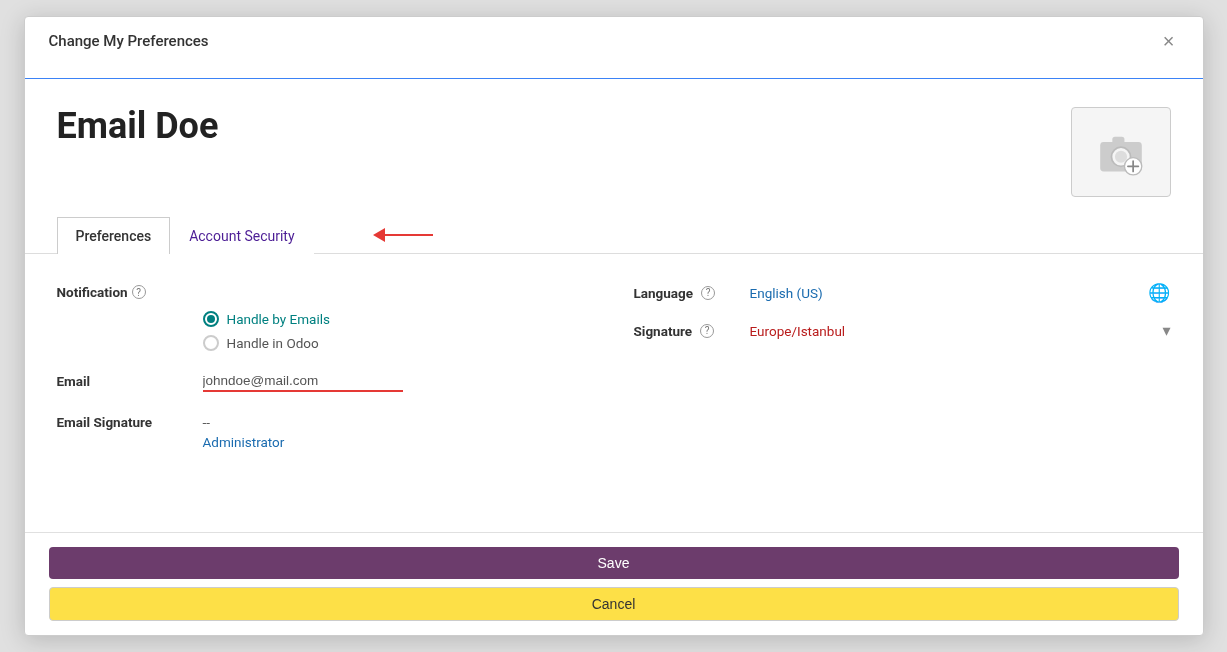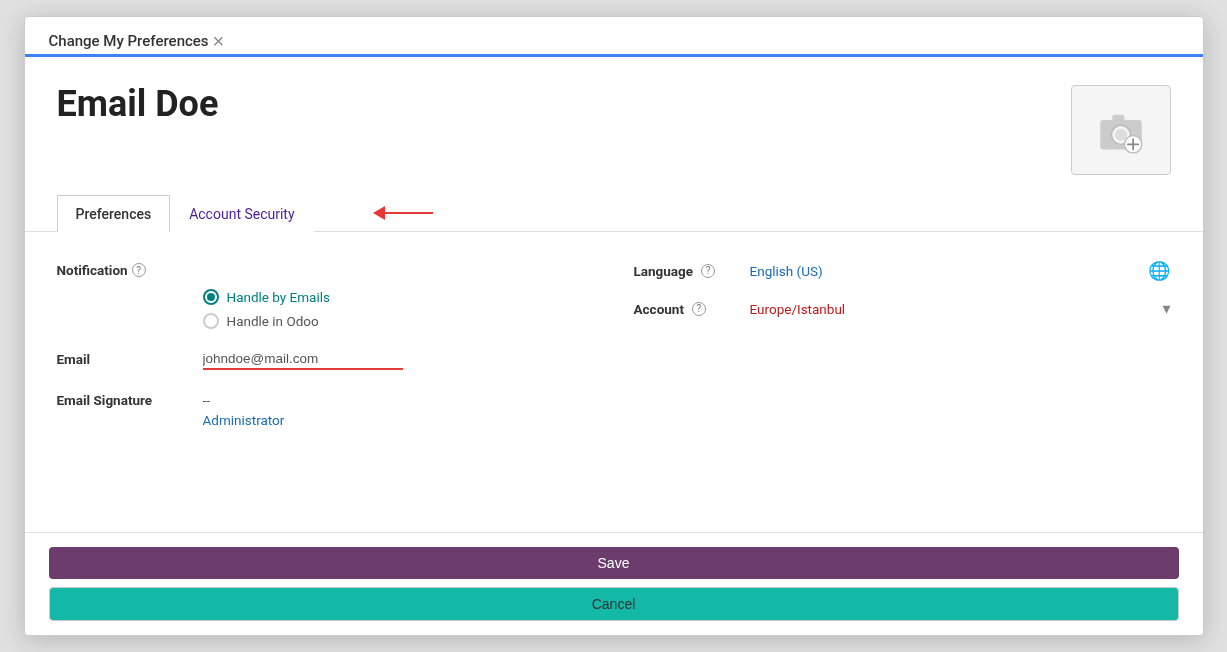--- a/index.html
+++ b/index.html
@@ -20,22 +20,23 @@
       width: 1180px;
       min-height: 620px;
       display: flex;
       flex-direction: column;
       box-shadow: 0 4px 24px rgba(0,0,0,0.18);
       position: relative;
     }
     .dialog-header {
       display: flex;
       align-items: center;
-      padding: 14px 24px 3px 24px;
-      border-bottom: 3px solid #3b82f6;
+      justify-content: space-between;
+      padding: 14px 24px 27px 24px;
+      border-bottom: 1px solid #3b82f6;
     }
     .dialog-title {
       font-size: 15px;
       font-weight: 500;
       color: #333;
     }
     .close-btn {
       background: none;
       border: none;
       cursor: pointer;
@@ -311,21 +312,21 @@
       background: #6c3c6c;
       color: #fff;
       border: none;
       border-radius: 4px;
       padding: 8px 18px;
       font-size: 14px;
       cursor: pointer;
       font-weight: 500;
     }
     .btn-cancel {
-      background: #14b8a6;
+      background: #fde047;
       color: #333;
       border: 1px solid #ccc;
       border-radius: 4px;
       padding: 8px 18px;
       font-size: 14px;
       cursor: pointer;
     }
   </style>
 </head>
 <body>
@@ -425,21 +426,21 @@
             <span class="help-icon">?</span>
           </div>
           <div class="lang-value">
             <span>English (US)</span>
             <span class="globe-icon">🌐</span>
           </div>
         </div>
 
         <div class="lang-row">
           <div class="lang-label">
-            <span>Account</span>
+            <span>Signature</span>
             <span class="help-icon">?</span>
           </div>
           <div class="timezone-select">
             <span class="timezone-value">Europe/Istanbul</span>
             <span class="dropdown-arrow">▾</span>
           </div>
         </div>
 
       </div>
 

